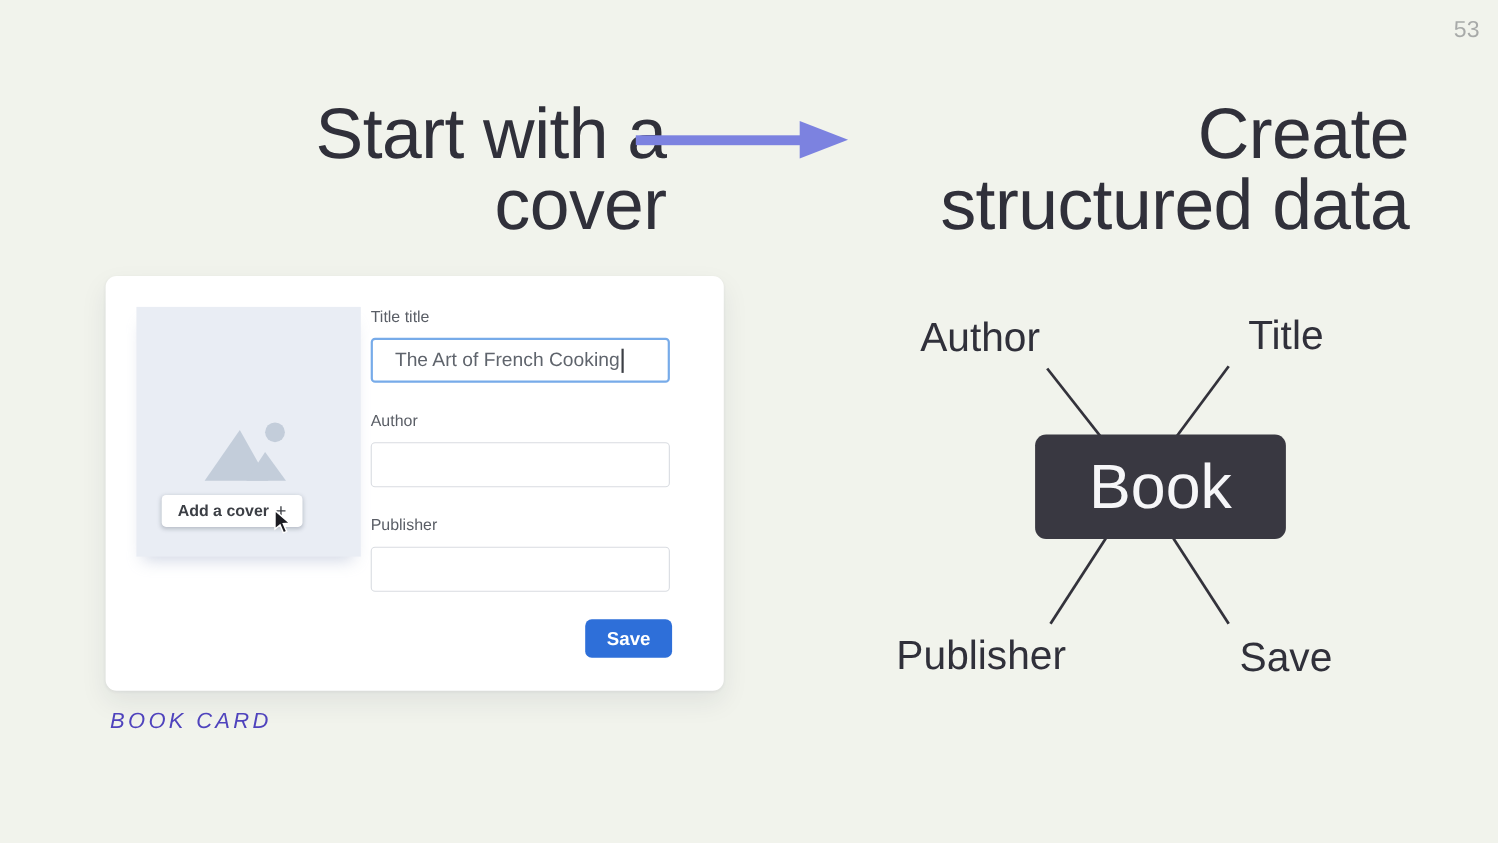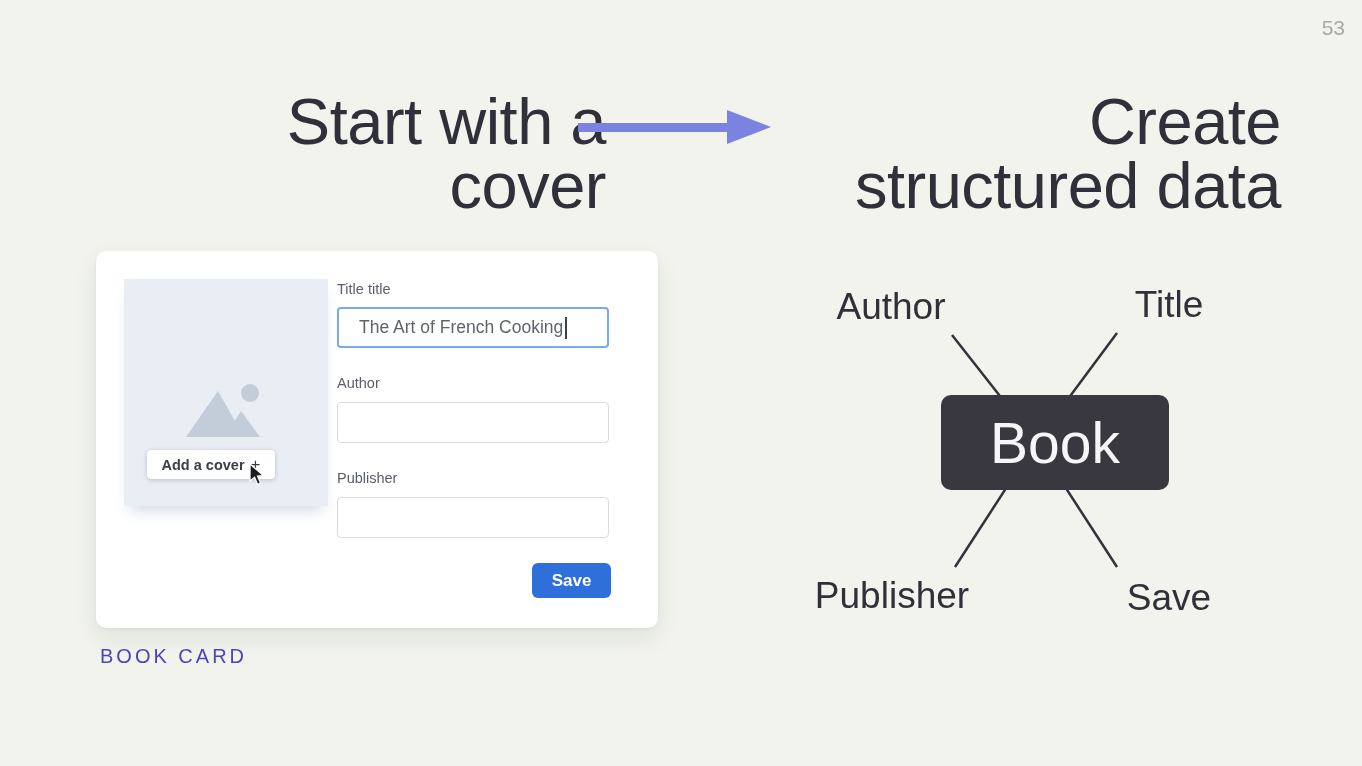--- a/index.html
+++ b/index.html
@@ -66,21 +66,21 @@
   .field-input.focused{border:2px solid var(--input-focus-blue);}
   .caret{width:1.5px;height:22px;background:#3c3f45;margin-left:2px;flex:0 0 auto;}
   .save-button{
     position:absolute;left:436px;top:312px;width:79px;height:35px;
     background:var(--save-blue);border-radius:6px;
     display:flex;align-items:center;justify-content:center;
     color:#ffffff;font-size:17px;font-weight:700;cursor:pointer;
   }
   .card-caption{
     position:absolute;left:100px;top:645px;
-    font-size:20px;letter-spacing:3px;font-weight:500;color:var(--caption-purple);
+    font-size:20px;letter-spacing:3px;font-weight:500;color:var(--caption-purple);font-style:italic;
   }
 
   
   .diagram{position:absolute;left:780px;top:270px;width:490px;height:360px;}
   .diagram-lines{position:absolute;left:0;top:0;}
   .diagram-node{
     position:absolute;left:161px;top:125px;width:228px;height:95px;
     background:var(--node-dark);border-radius:10px;
     display:flex;align-items:center;justify-content:center;
     color:#f6f6f8;font-size:57px;font-weight:400;

